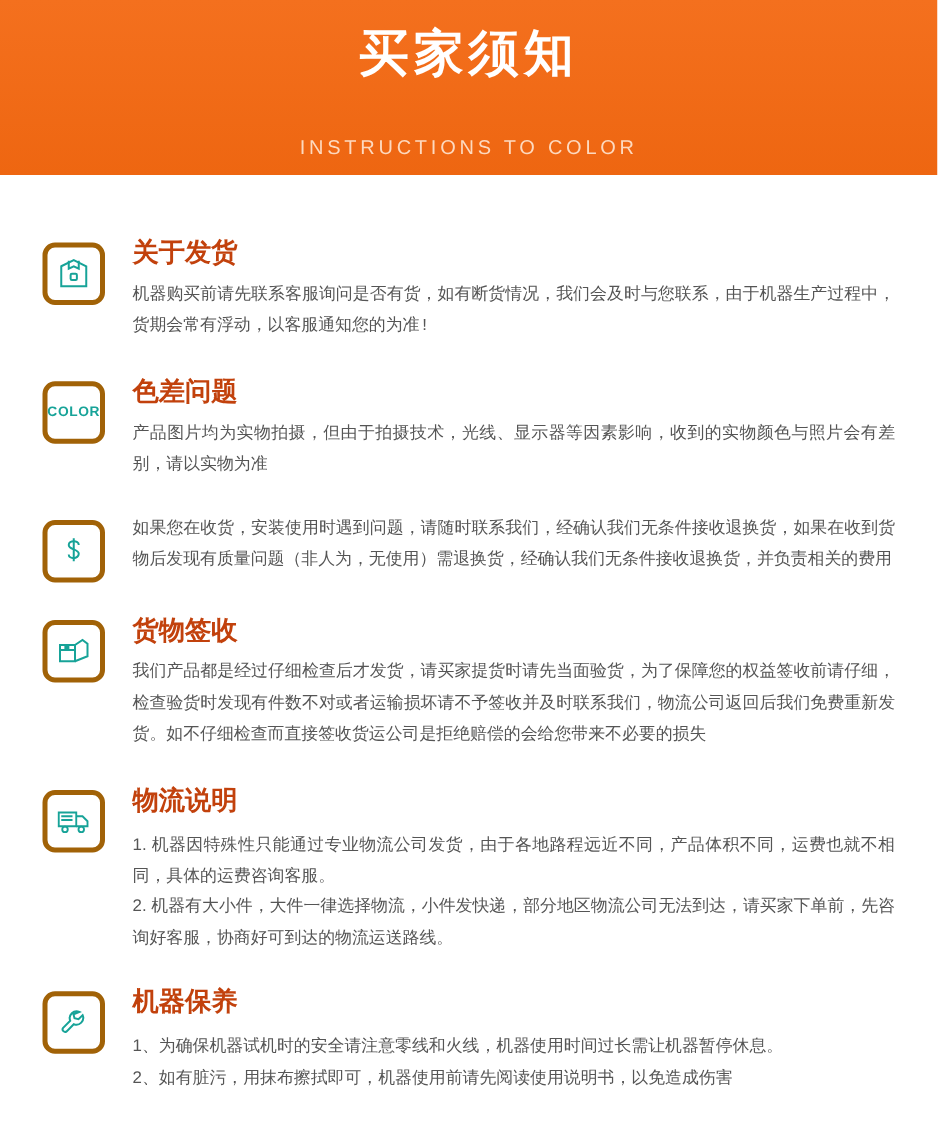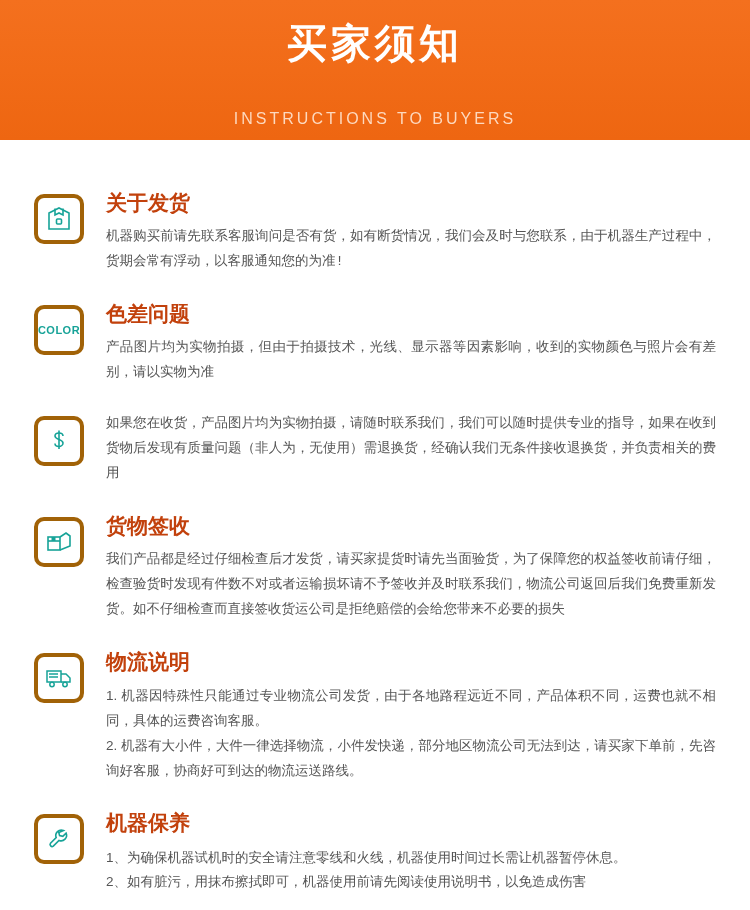--- a/index.html
+++ b/index.html
@@ -107,21 +107,21 @@
   .s-service   { margin-bottom: 26px; }
   .s-receive   { margin-bottom: 26px; justify-content: flex-end; }
   .s-logistics { margin-bottom: 26px; }
   .s-maintain  { margin-bottom: 0; }
 </style>
 </head>
 <body>
 
 <div class="banner">
   <div class="banner-title">买家须知</div>
-  <div class="banner-sub">INSTRUCTIONS TO BUYERS</div>
+  <div class="banner-sub">INSTRUCTIONS TO COLOR</div>
 </div>
 
 <div class="content">
 
   <div class="section s-delivery">
     <div class="icon-box">
       <svg width="26" height="28" viewBox="0 0 26 28" fill="none" stroke="#17a398" stroke-width="1.6">
         <path d="M3 8 L13 3 L23 8 L23 24 L3 24 Z"></path>
         <path d="M9 3.5 L9 10 L13 8 L17 10 L17 3.5"></path>
         <rect x="10.5" y="14" width="5" height="5" rx="1"></rect>
@@ -144,21 +144,21 @@
   </div>
 
   <div class="section s-service">
     <div class="icon-box">
       <svg width="26" height="28" viewBox="0 0 26 28" fill="none" stroke="#17a398" stroke-width="1.6">
         <path d="M17 9 C17 7 15 6 13 6 C11 6 9 7 9 9 C9 13 17 12 17 16 C17 18 15 19.5 13 19.5 C11 19.5 9 18.5 9 16.5"></path>
         <line x1="13" y1="3.5" x2="13" y2="22"></line>
       </svg>
     </div>
     <div class="sec-body">
-      <p class="sec-text">如果您在收货，产品图片均为实物拍摄，请随时联系我们，我们可以随时提供专业的指导，如果在收到货物后发现有质量问题（非人为，无使用）需退换货，经确认我们无条件接收退换货，并负责相关的费用</p>
+      <p class="sec-text">如果您在收货，安装使用时遇到问题，请随时联系我们，经确认我们无条件接收退换货，如果在收到货物后发现有质量问题（非人为，无使用）需退换货，经确认我们无条件接收退换货，并负责相关的费用</p>
     </div>
   </div>
 
   <div class="section s-receive">
     <div class="icon-box">
       <svg width="28" height="28" viewBox="0 0 28 28" fill="none" stroke="#17a398" stroke-width="1.6">
         <rect x="3" y="9" width="12" height="13"></rect>
         <path d="M15 9 L21 5 L25 8 L25 18 L15 22"></path>
         <line x1="3" y1="13" x2="15" y2="13"></line>
         <rect x="6.5" y="9" width="4" height="4" fill="#17a398" stroke="none"></rect>

